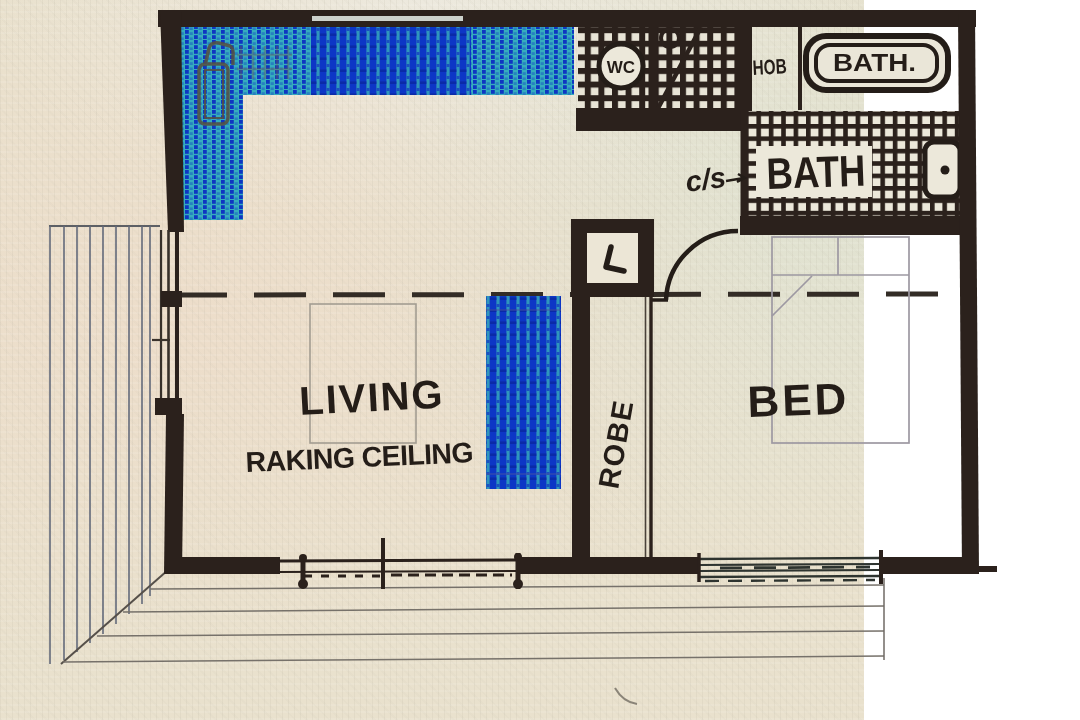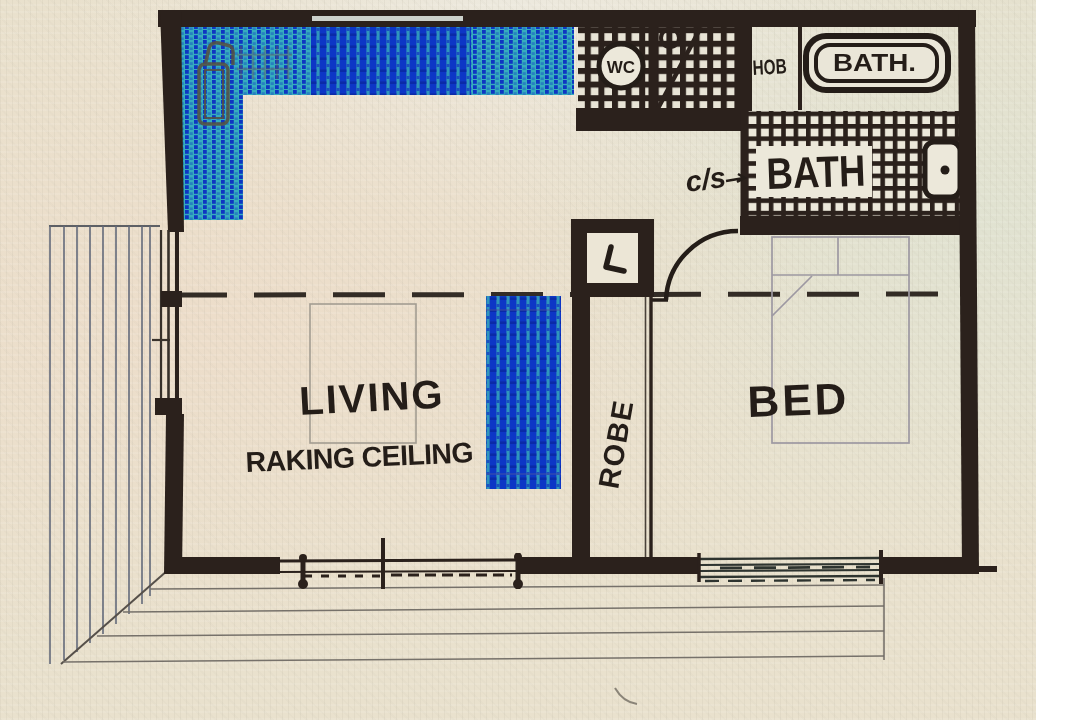--- a/index.html
+++ b/index.html
@@ -1,17 +1,17 @@
 <!DOCTYPE html>
 <html><head>
 <meta charset="utf-8">
 <style>
   html,body{margin:0;padding:0;}
   body{width:1080px;height:720px;overflow:hidden;font-family:"Liberation Sans",sans-serif;}
-  .paper{position:relative;width:1036px;height:720px;
+  .paper{position:relative;width:864px;height:720px;
     background:
       radial-gradient(1400px 900px at 48% 48%, rgba(0,0,0,0) 60%, rgba(120,105,85,0.13) 100%),
       radial-gradient(900px 500px at 20% 45%, rgba(244,214,196,0.35), rgba(244,216,196,0) 70%),
       radial-gradient(700px 500px at 95% 30%, rgba(214,228,214,0.45), rgba(214,228,214,0) 70%),
       radial-gradient(600px 300px at 50% 0%, rgba(240,240,236,0.55), rgba(238,238,234,0) 75%),
       #e9e1cd;
   }
   .tex{position:absolute;inset:0;
     background:
       repeating-linear-gradient(90deg, rgba(175,170,152,0.13) 0 1.5px, rgba(0,0,0,0) 1.5px 6px),

